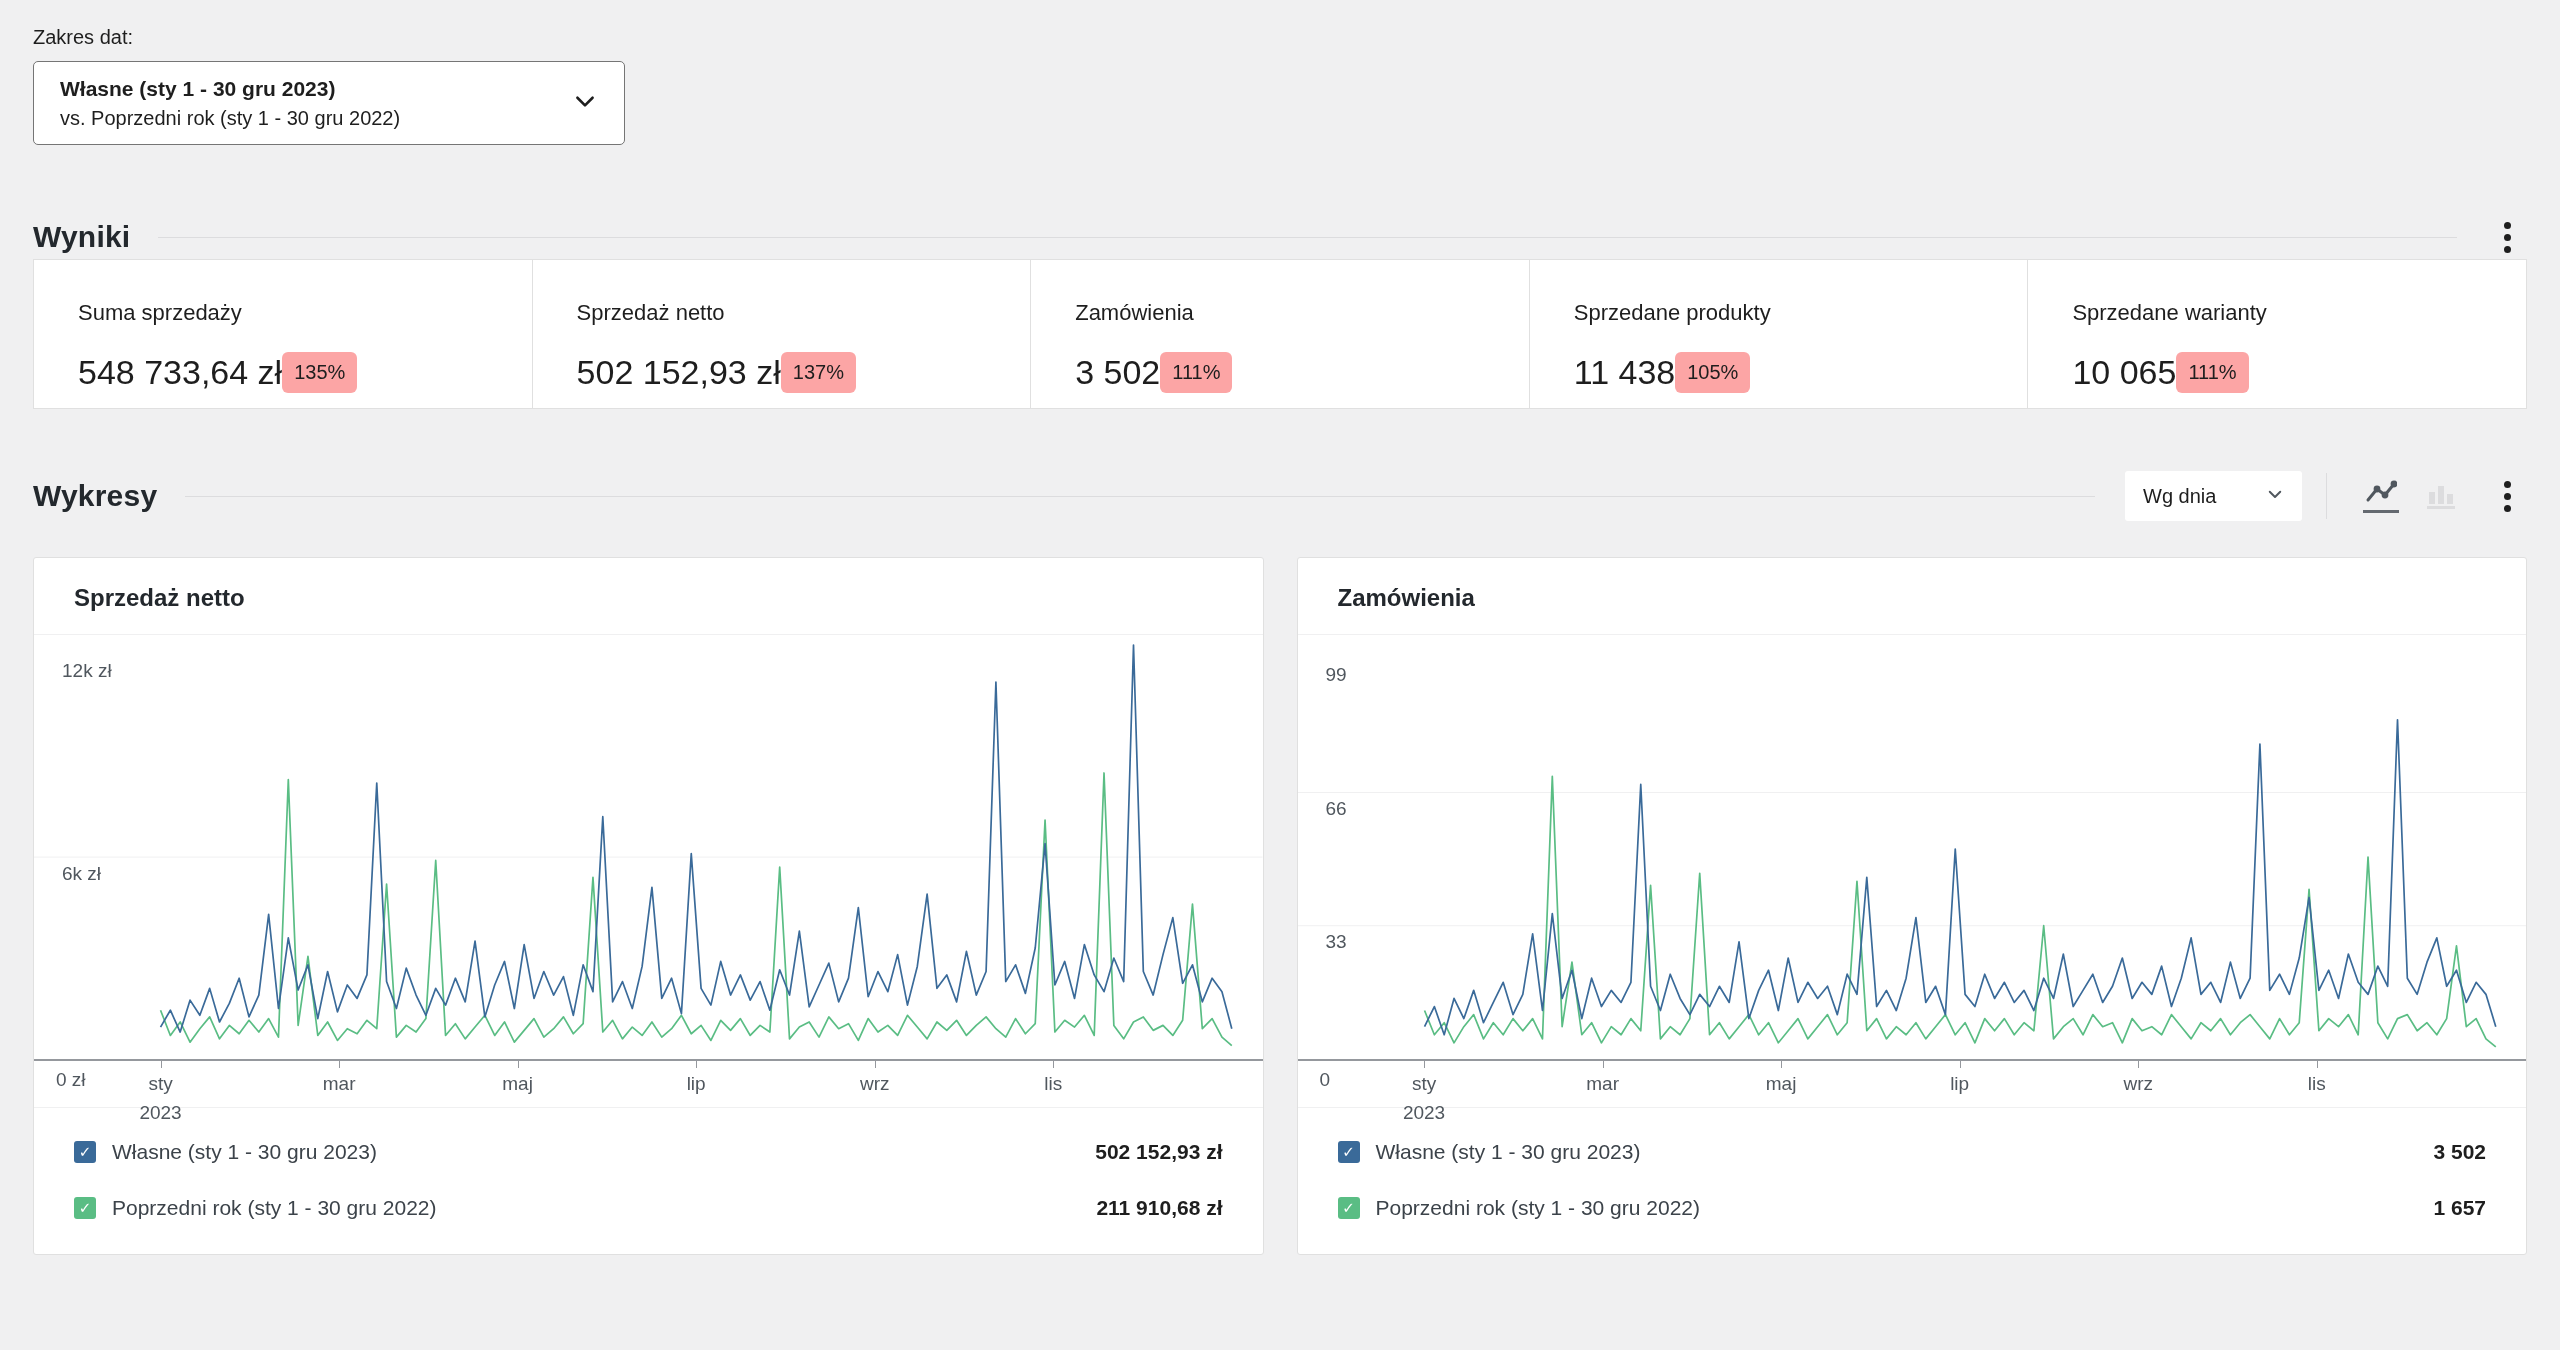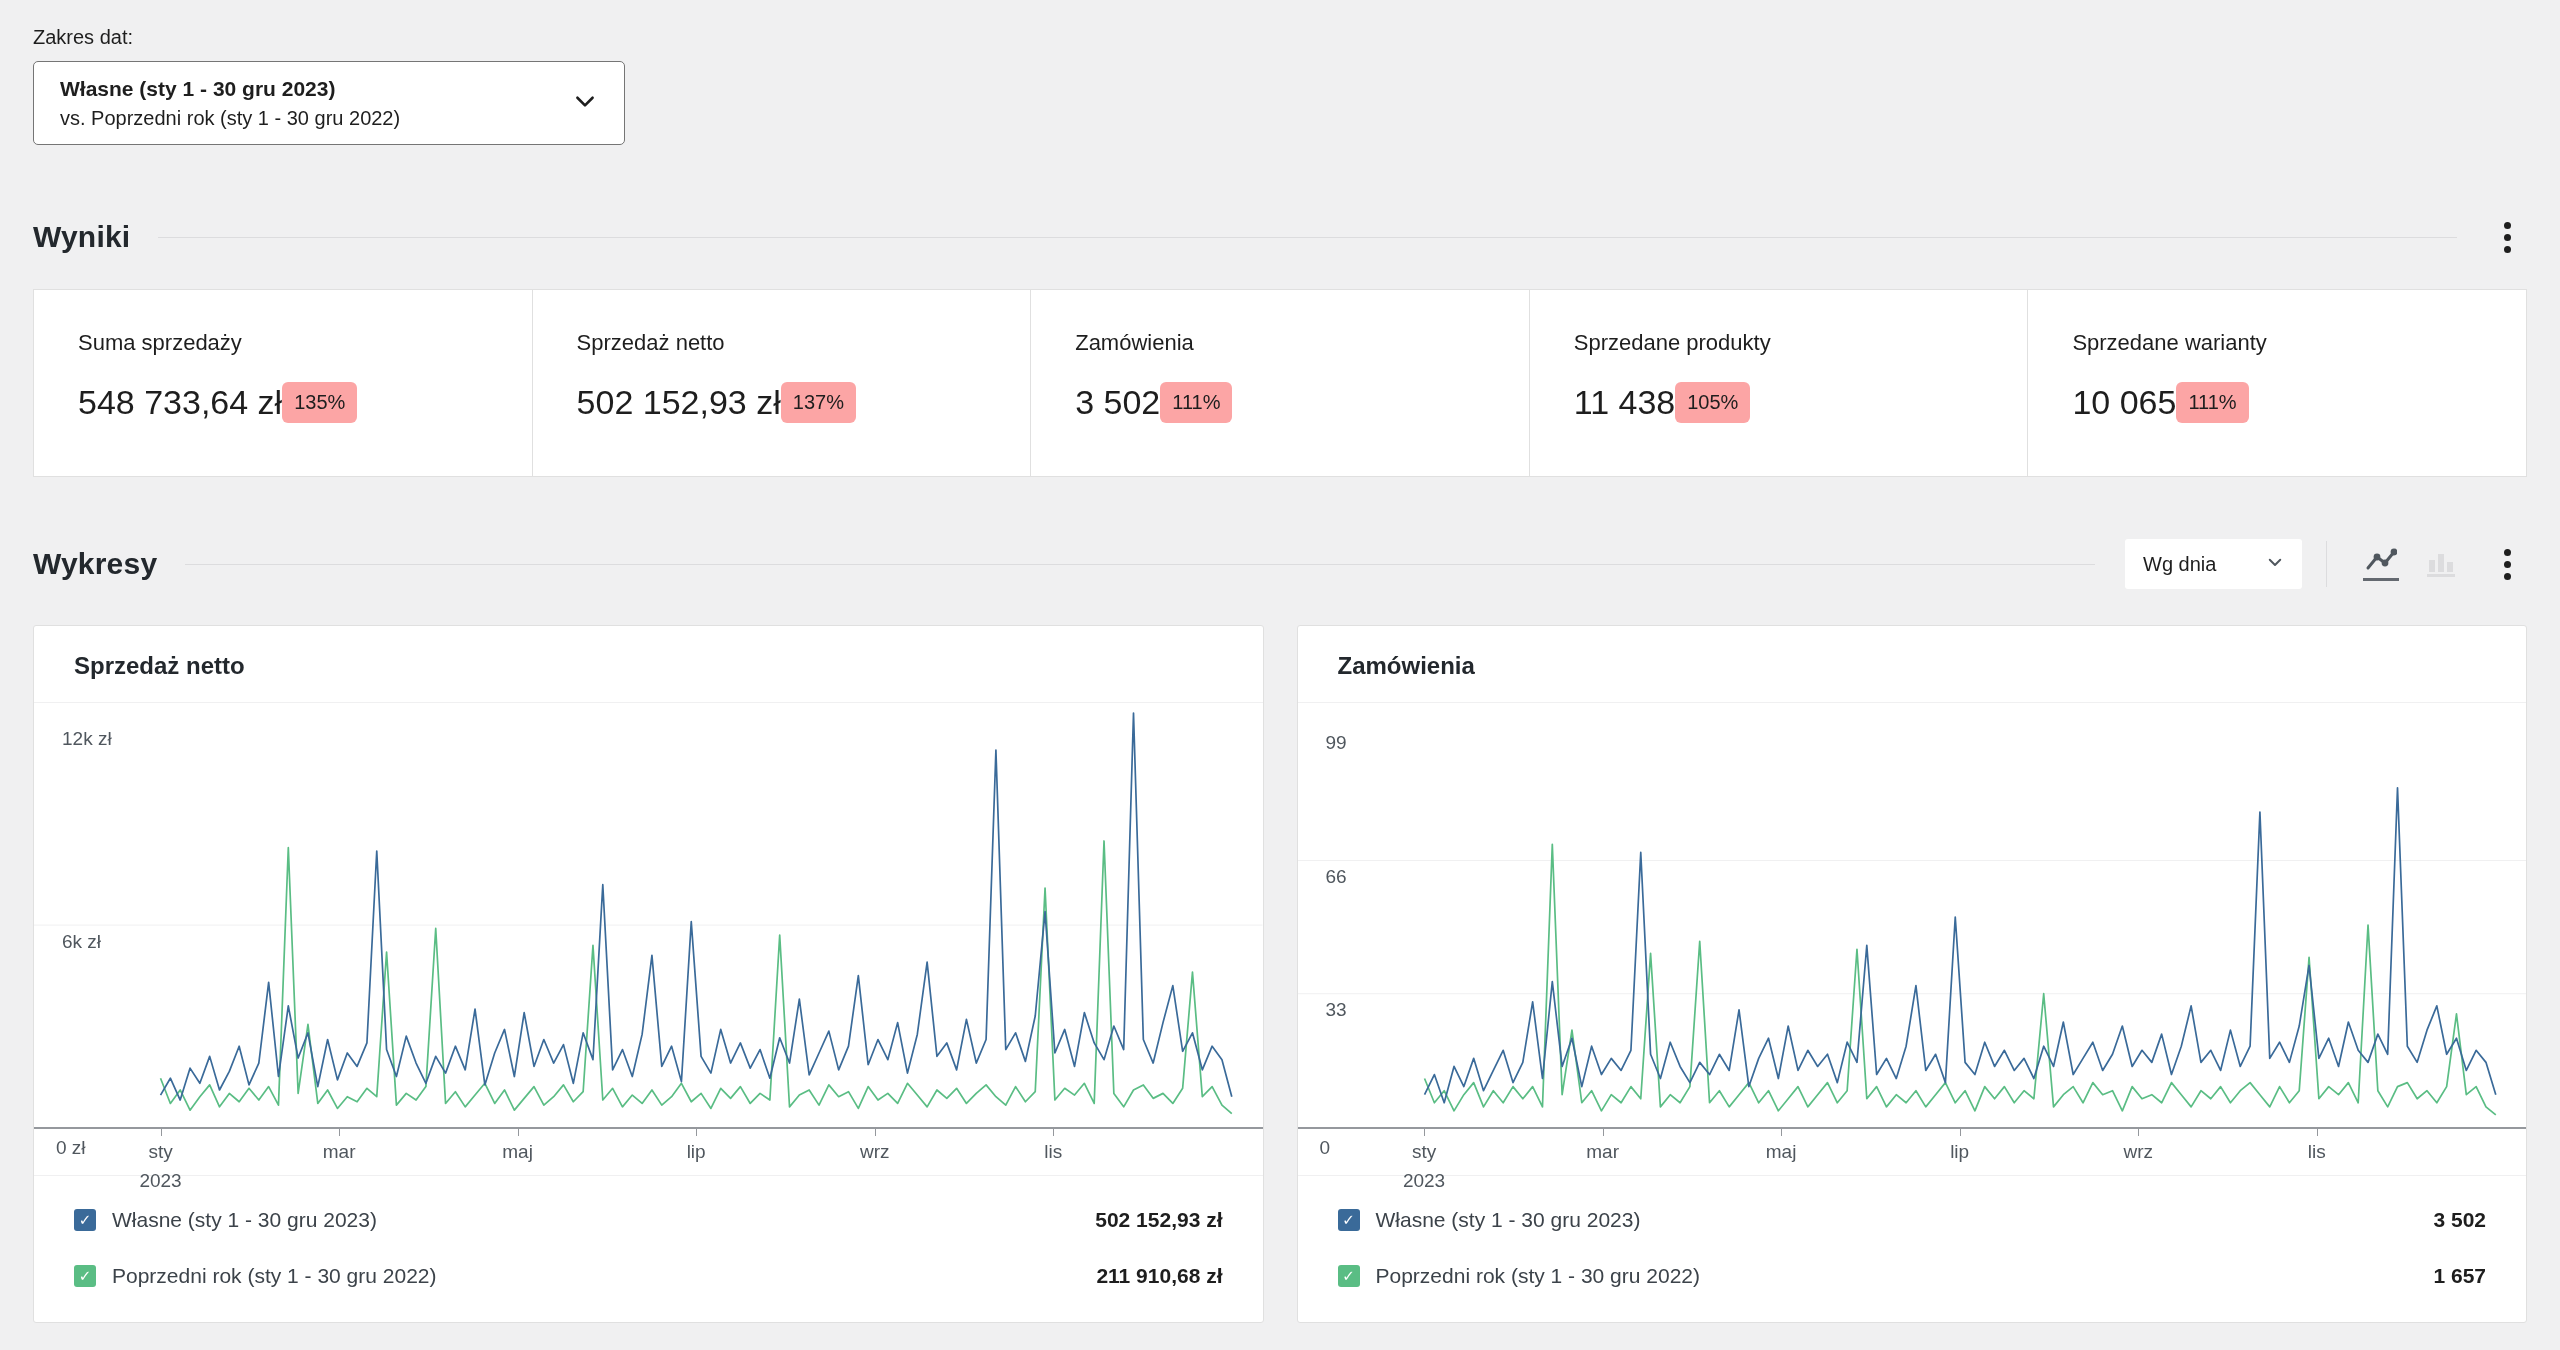--- a/index.html
+++ b/index.html
@@ -21,21 +21,21 @@
   .section-head { display:flex; align-items:center; }
   .head-wyniki { margin-top:70px; }
   .head-wykresy { margin-top:62px; }
   h2.sec-title { font-size:30px; font-weight:700; color:#23282d; letter-spacing:.2px; }
   .rule { flex:1; height:1px; background:#dcdcde; margin:0 30px 0 28px; }
   .kebab { width:40px; height:44px; background:none; border:none; display:flex; flex-direction:column;
     align-items:center; justify-content:center; cursor:pointer; }
   .kebab i { width:7px; height:7px; border-radius:50%; background:#1e1e1e; margin:2.5px 0; display:block; }
 
   
-  .stats { display:flex; background:#fff; border:1px solid #e0e0e0; margin-top:30px; height:188px; }
+  .stats { display:flex; background:#fff; border:1px solid #e0e0e0; height:150px; }
   .stat { flex:1; padding:40px 44px; border-left:1px solid #e0e0e0; }
   .stat:first-child { border-left:none; }
   .stat-label { font-size:22px; color:#1e1e1e; margin-bottom:26px; }
   .stat-row { display:flex; align-items:center; justify-content:flex-start; }
   .stat-value { font-size:34px; color:#1e1e1e; }
   .badge { background:#fca5a5; color:#1e1e1e; font-size:20px; padding:9px 12px; border-radius:6px; }
 
   
   .interval { height:50px; min-width:177px; background:#fff; border:none; border-radius:3px;
     display:flex; align-items:center; justify-content:space-between; padding:0 18px;

